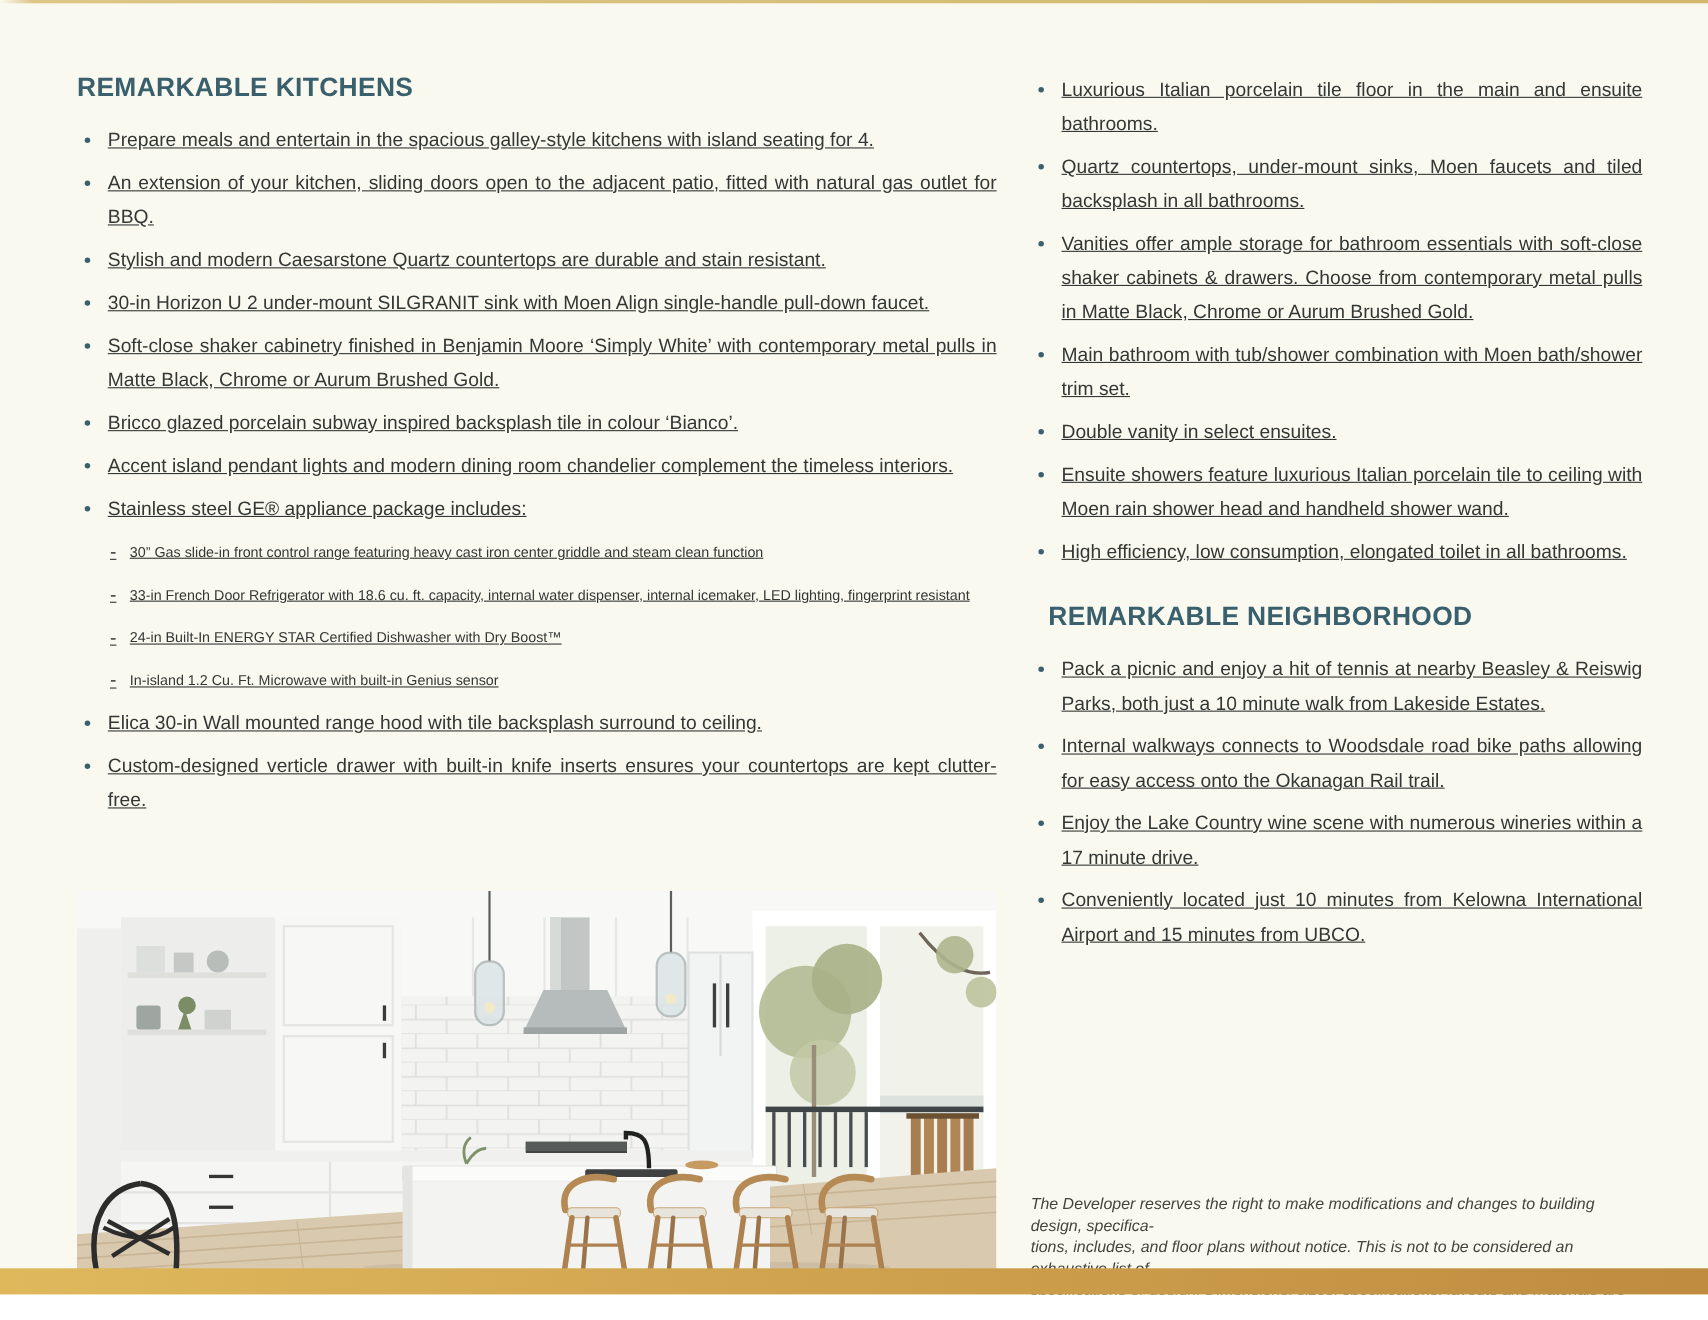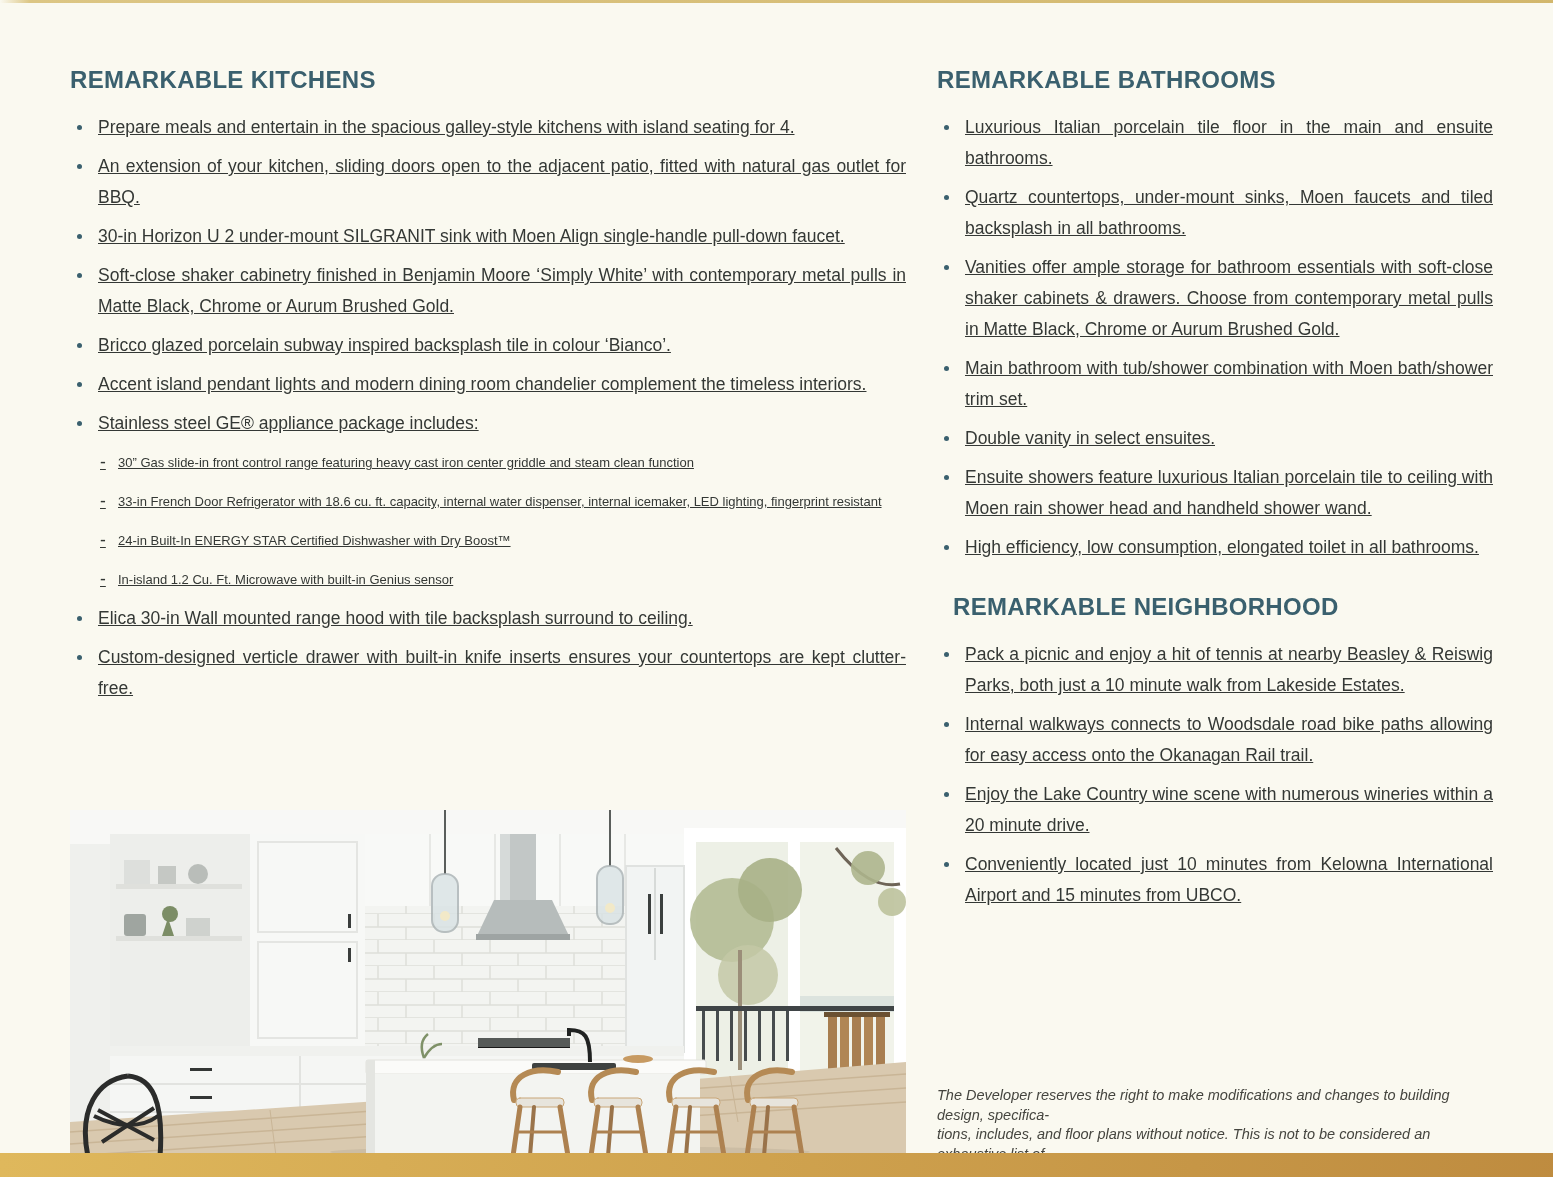--- a/index.html
+++ b/index.html
@@ -65,20 +65,28 @@
         <span class="item-body">
             <span class="item-text">Prepare meals and entertain in the spacious galley-style kitchens with island seating for 4.</span>
           </span>
       </li>
       <li class="feature-item">
         <span class="bullet">
             <span class="dot"></span>
           </span>
         <span class="item-body">
             <span class="item-text">An extension of your kitchen, sliding doors open to the adjacent patio, fitted with natural gas outlet for BBQ.</span>
+          </span>
+      </li>
+      <li class="feature-item">
+        <span class="bullet">
+            <span class="dot"></span>
+          </span>
+        <span class="item-body">
+            <span class="item-text">Stylish and modern Caesarstone Quartz countertops are durable and stain resistant.</span>
           </span>
       </li>
       <li class="feature-item">
         <span class="bullet">
             <span class="dot"></span>
           </span>
         <span class="item-body">
             <span class="item-text">30-in Horizon U 2 under-mount SILGRANIT sink with Moen Align single-handle pull-down faucet.</span>
           </span>
       </li>
@@ -145,21 +153,20 @@
             <span class="dot"></span>
           </span>
         <span class="item-body">
             <span class="item-text">Custom-designed verticle drawer with built-in knife inserts ensures your countertops are kept clutter-free.</span>
           </span>
       </li>
     </ul>
   </div>
 
   <div class="col-right">
-    <h2 class="section-title">REMARKABLE BATHROOMS</h2>
     <ul class="feature-list">
       <li class="feature-item">
         <span class="bullet">
             <span class="dot"></span>
           </span>
         <span class="item-body">
             <span class="item-text">Luxurious Italian porcelain tile floor in the main and ensuite bathrooms.</span>
           </span>
       </li>
       <li class="feature-item">
@@ -228,21 +235,21 @@
           </span>
         <span class="item-body">
             <span class="item-text">Internal walkways connects to Woodsdale road bike paths allowing for easy access onto the Okanagan Rail trail.</span>
           </span>
       </li>
       <li class="feature-item">
         <span class="bullet">
             <span class="dot"></span>
           </span>
         <span class="item-body">
-            <span class="item-text">Enjoy the Lake Country wine scene with numerous wineries within a 20 minute drive.</span>
+            <span class="item-text">Enjoy the Lake Country wine scene with numerous wineries within a 17 minute drive.</span>
           </span>
       </li>
       <li class="feature-item">
         <span class="bullet">
             <span class="dot"></span>
           </span>
         <span class="item-body">
             <span class="item-text">Conveniently located just 10 minutes from Kelowna International Airport and 15 minutes from UBCO.</span>
           </span>
       </li>

